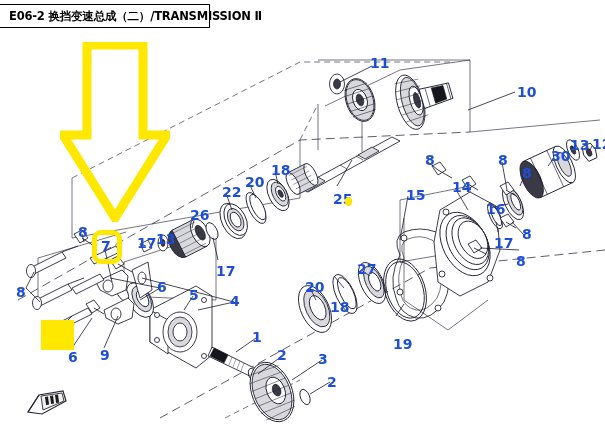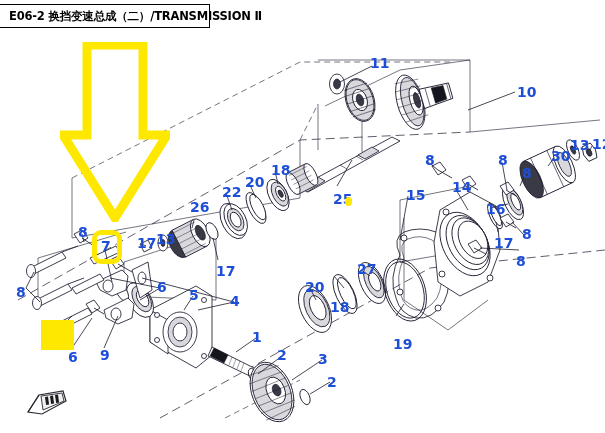--- a/index.html
+++ b/index.html
@@ -505,21 +505,21 @@
       <div class="callout" style="left: 216px; top: 264px;">17</div>
       <div class="callout" style="left: 494px; top: 236px;">17</div>
       <div class="callout" style="left: 330px; top: 284px; margin-top: 16px;">18</div>
       <div class="callout" style="left: 393px; top: 323px; margin-top: 14px;">19</div>
       <div class="callout" style="left: 305px; top: 280px;">20</div>
       <div class="callout" style="left: 551px; top: 149px;">30</div>
       <div class="callout" style="left: 222px; top: 185px;">22</div>
       <div class="callout" style="left: 245px; top: 175px;">20</div>
       <div class="callout" style="left: 271px; top: 163px;">18</div>
       <div class="callout" style="left: 333px; top: 192px;">25</div>
-      <div class="callout" style="left: 190px; top: 200px;">26</div>
+      <div class="callout" style="left: 190px; top: 208px;">26</div>
       <div class="callout" style="left: 357px; top: 262px;">27</div>
     </div>
 
   <svg id="yellow-arrow" viewBox="0 0 110 180">
     <polygon points="27,3 83,3 83,93 107,93 55,176 3,93 27,93" fill="none" stroke="#FFE800" stroke-width="9" stroke-linejoin="miter"></polygon>
   </svg>
 
   <div id="hl-box-7a"></div>
   <div id="hl-box-7b"></div>
 

